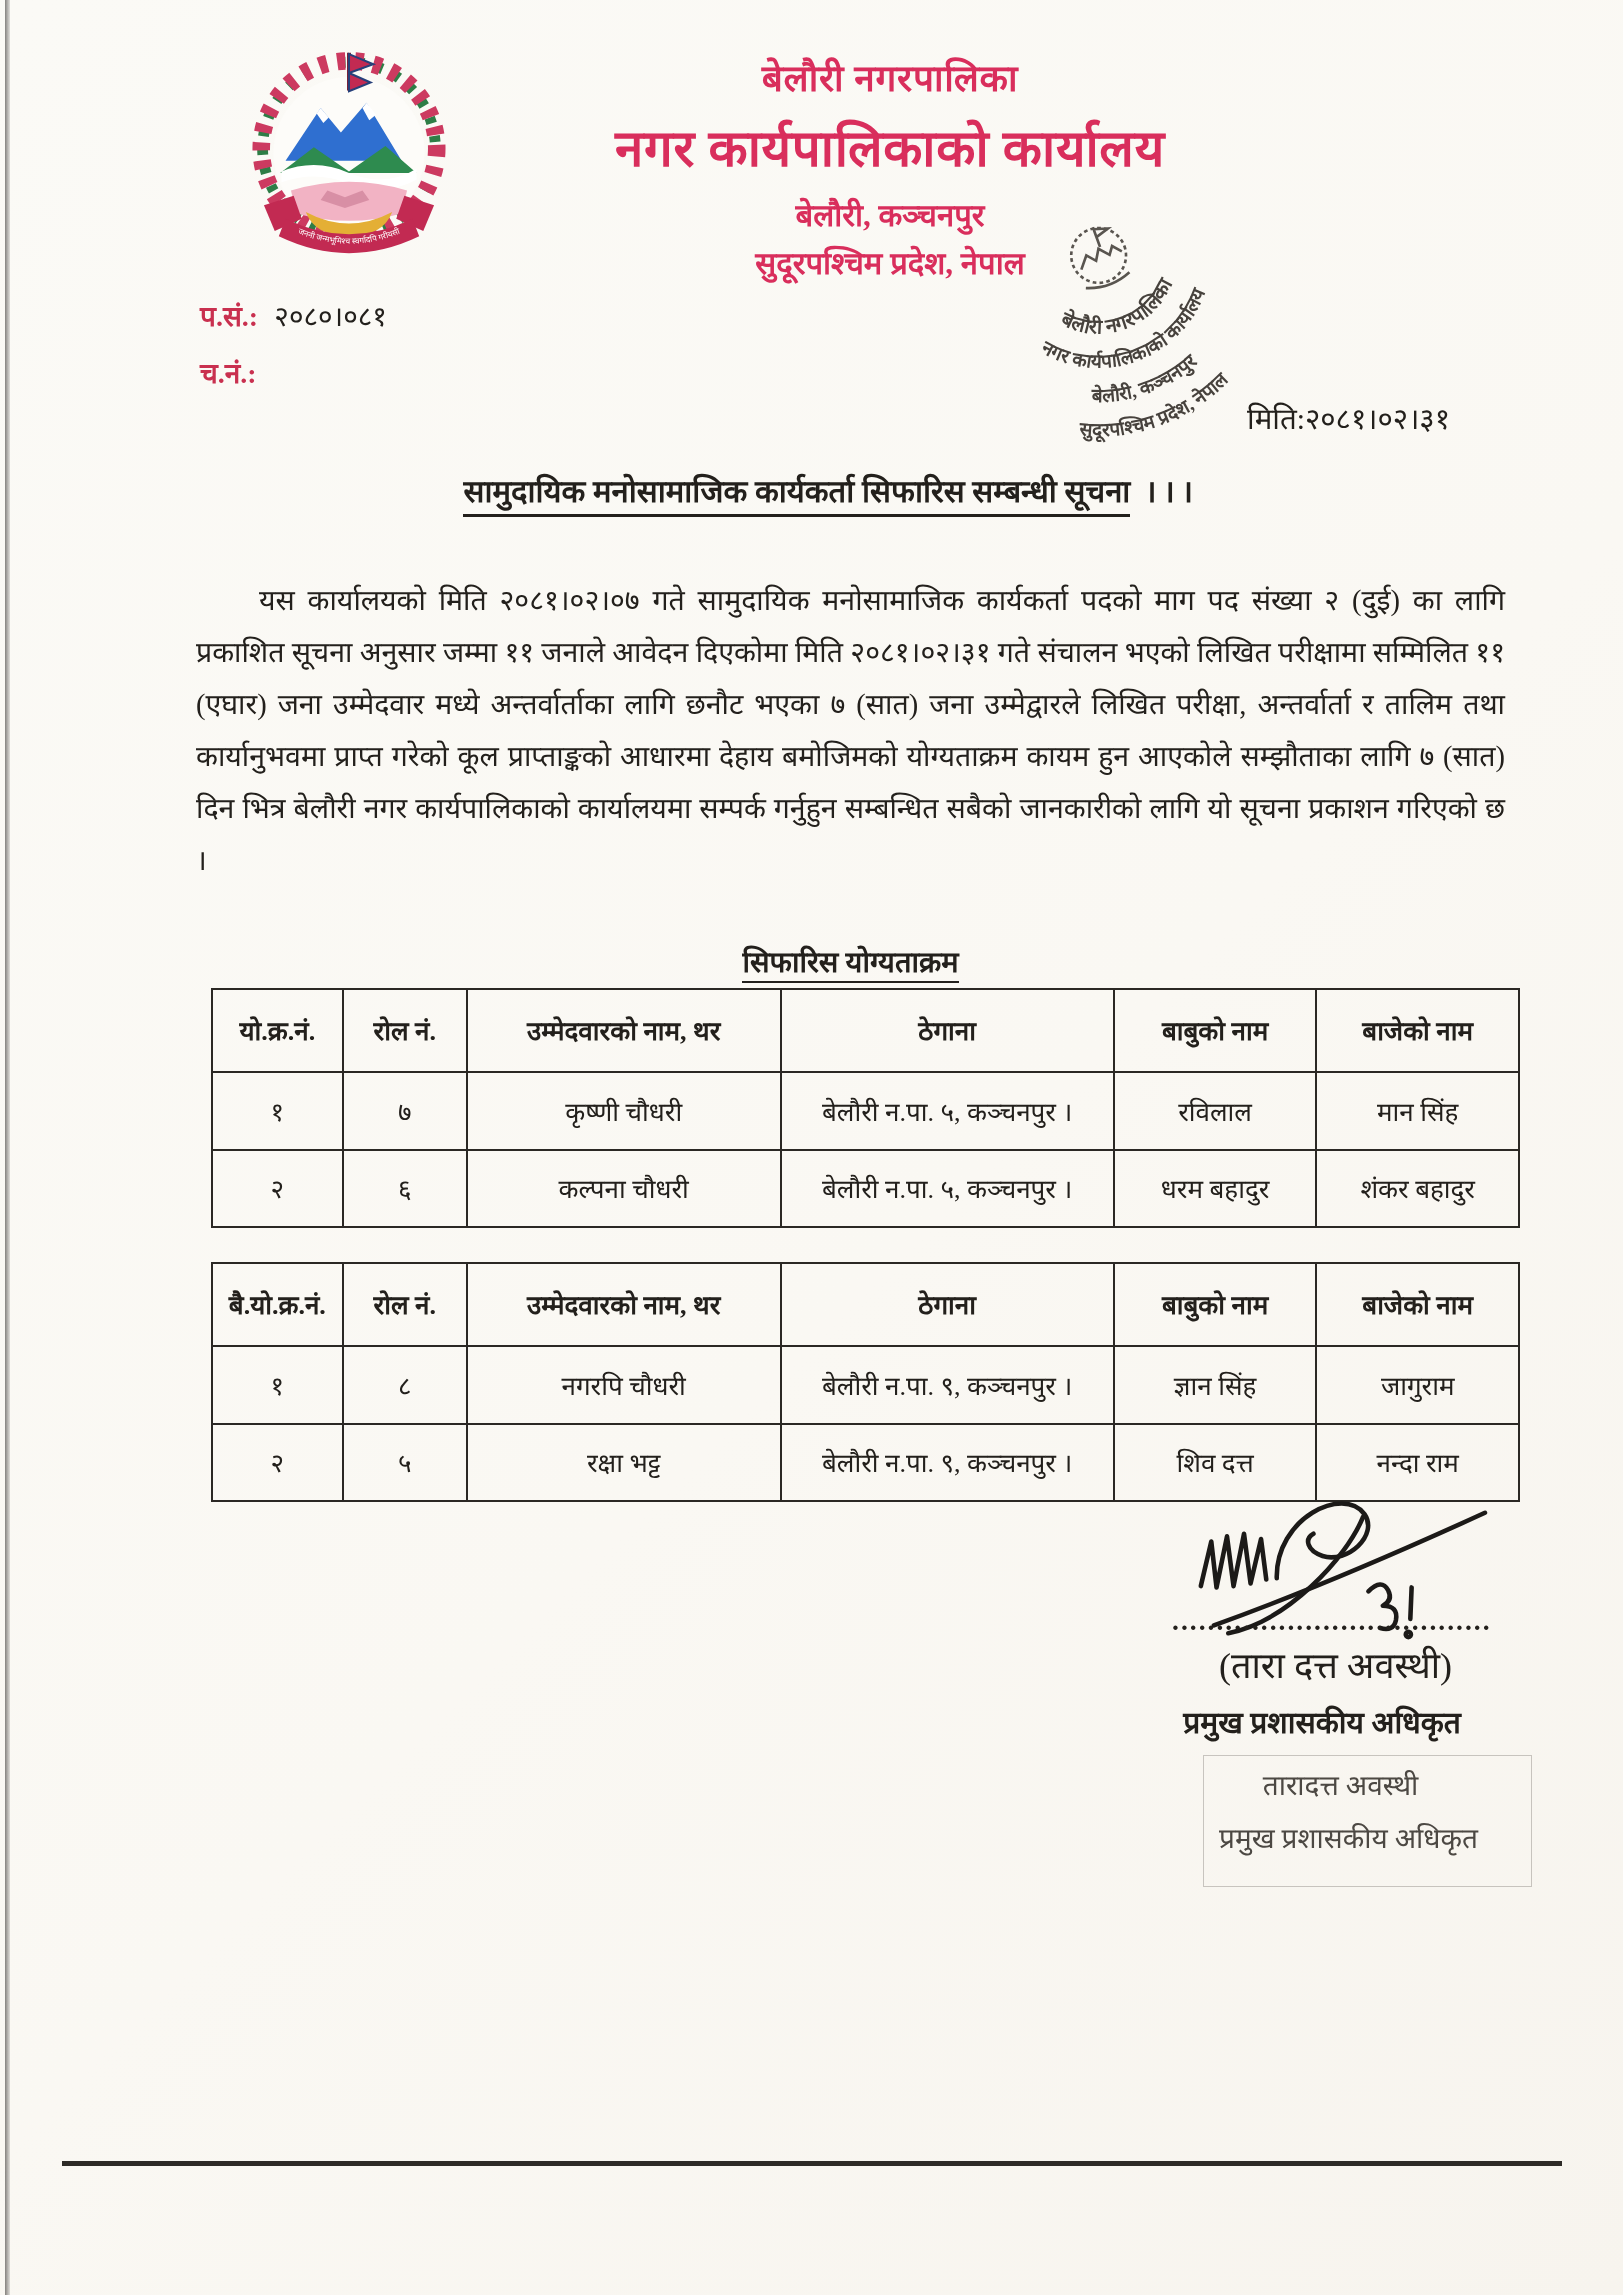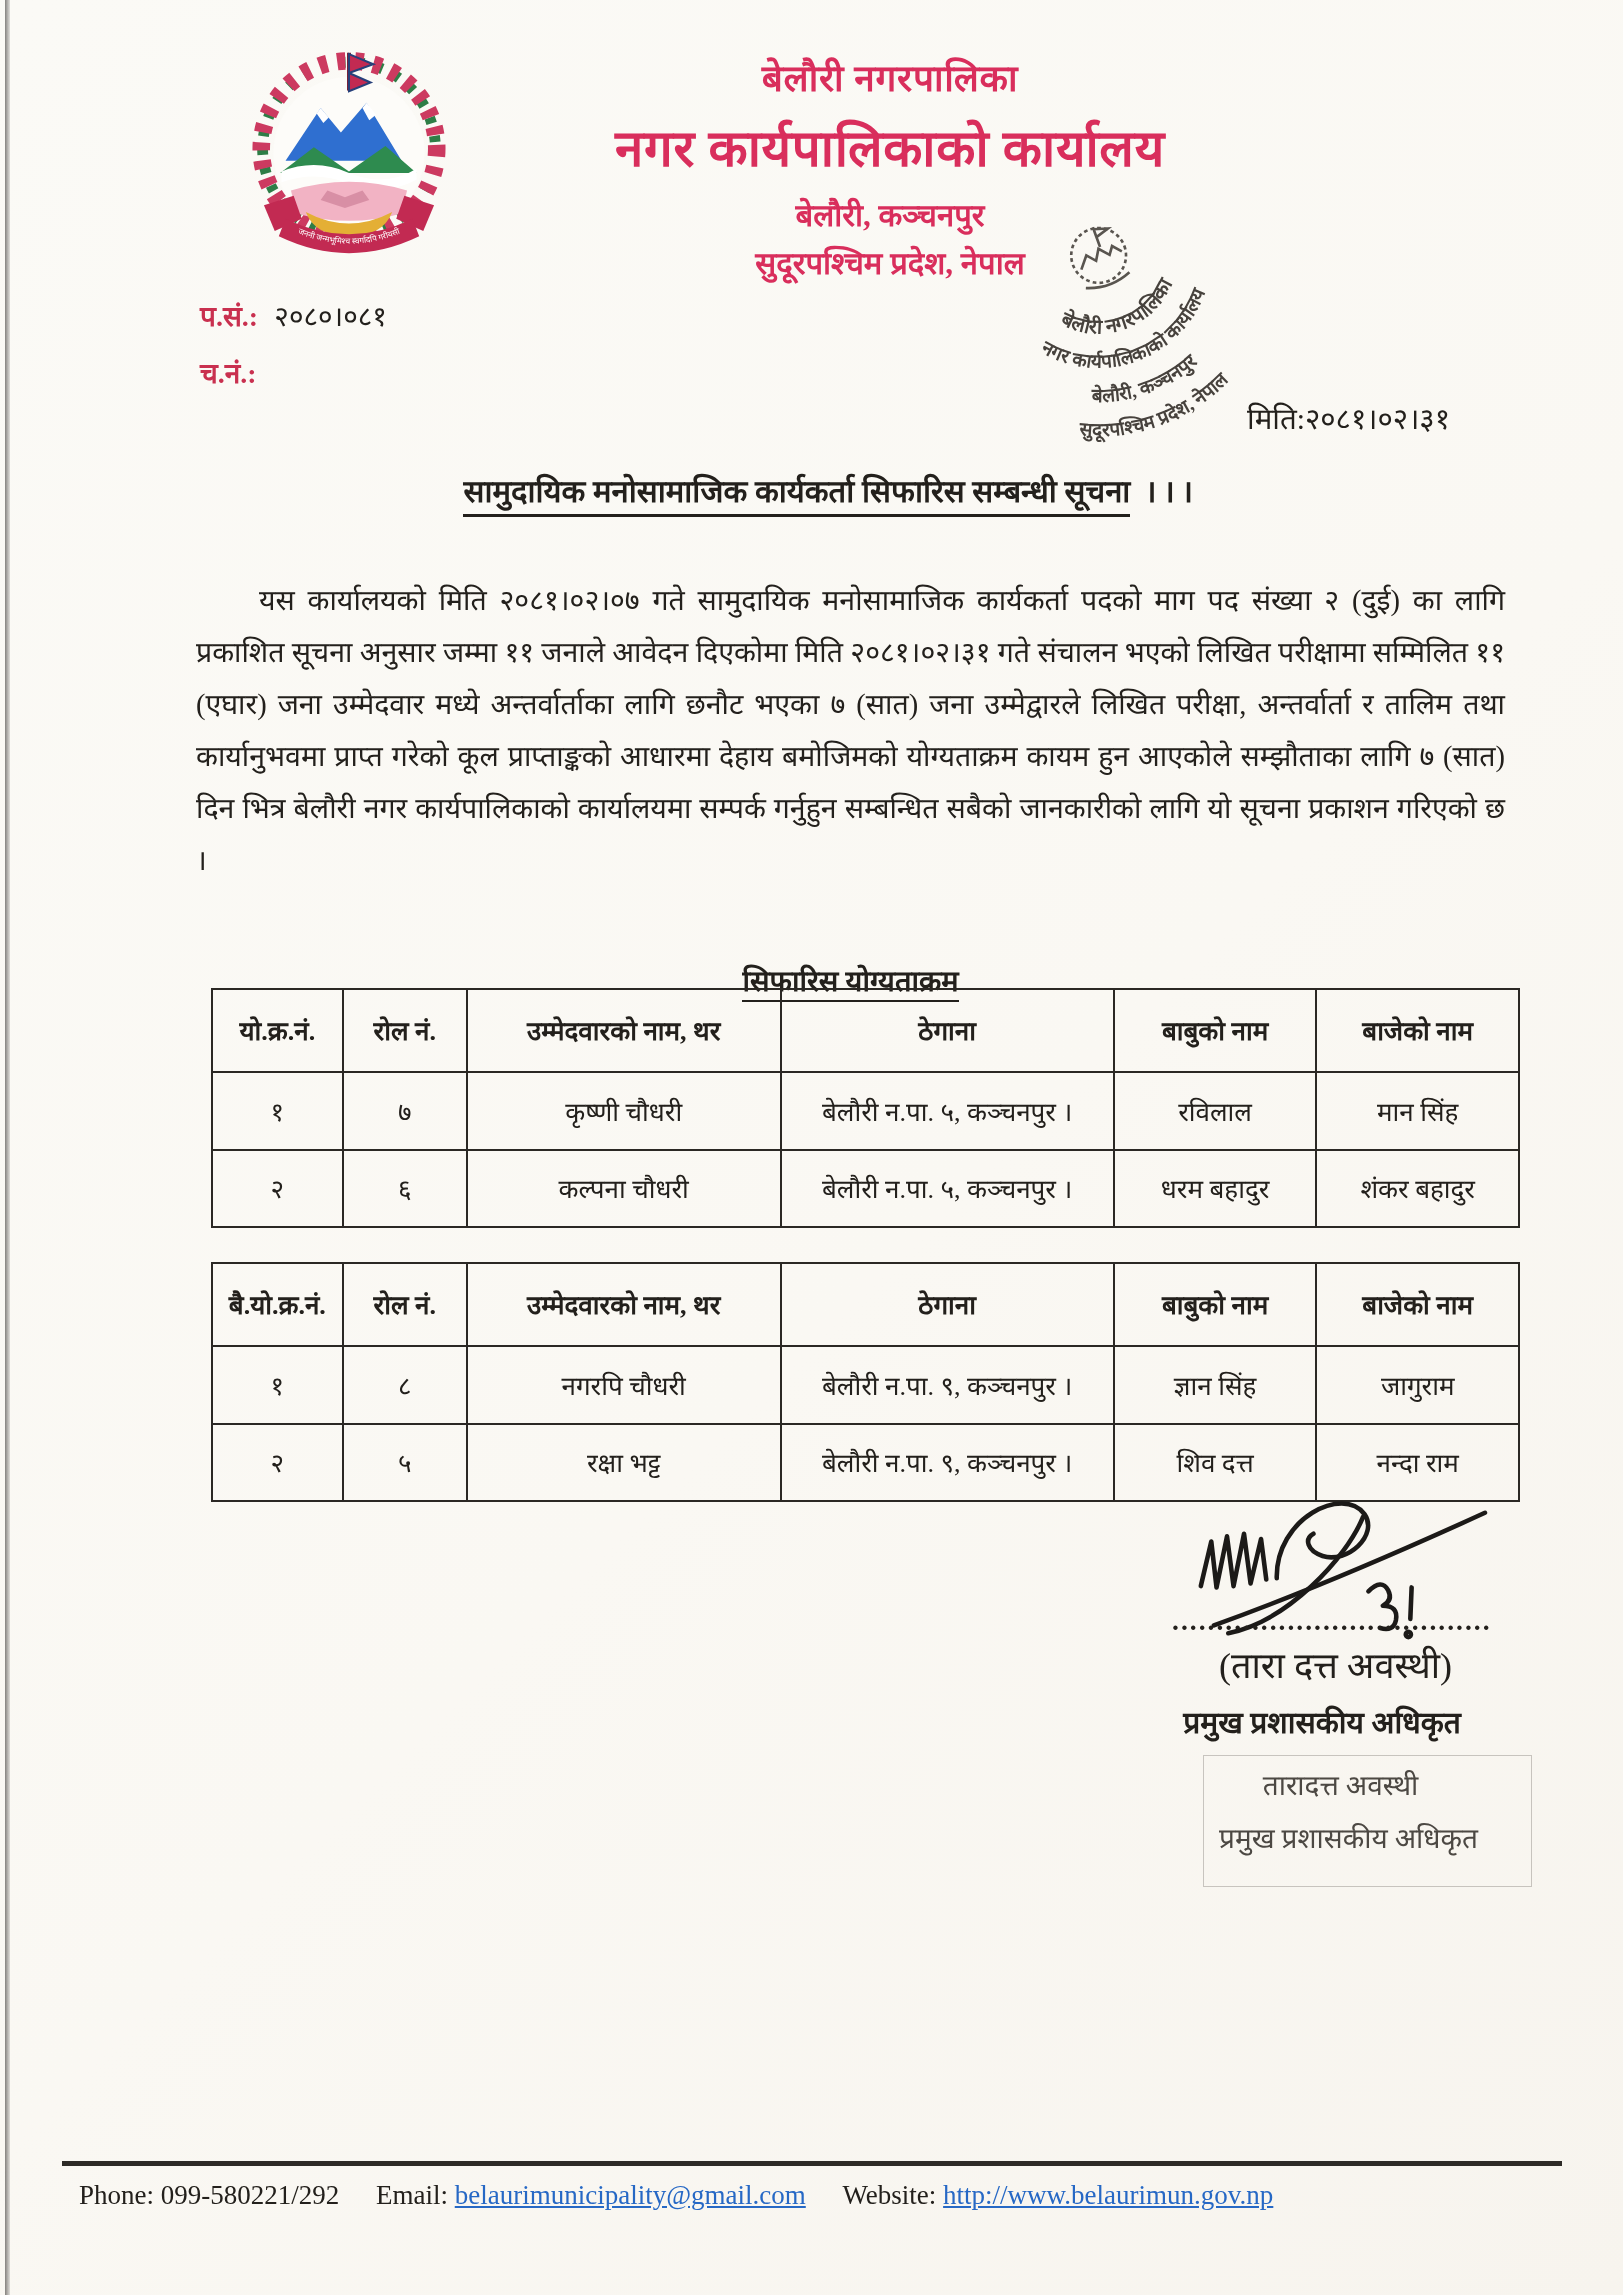--- a/index.html
+++ b/index.html
@@ -161,21 +161,21 @@
   <div class="abs dateline">
     <span class="dl">मिति:</span><span>२०८१।०२।३१</span>
   </div>
 
   <div class="abs doc-title">
     <span class="tline">सामुदायिक मनोसामाजिक कार्यकर्ता सिफारिस सम्बन्धी सूचना</span><span class="tsuffix">।।।</span>
   </div>
 
   <div class="abs body-par">यस कार्यालयको मिति २०८१।०२।०७ गते सामुदायिक मनोसामाजिक कार्यकर्ता पदको माग पद संख्या २ (दुई) का लागि प्रकाशित सूचना अनुसार जम्मा ११ जनाले आवेदन दिएकोमा मिति २०८१।०२।३१ गते संचालन भएको लिखित परीक्षामा सम्मिलित ११ (एघार) जना उम्मेदवार मध्ये अन्तर्वार्ताका लागि छनौट भएका ७ (सात) जना उम्मेद्वारले लिखित परीक्षा, अन्तर्वार्ता र तालिम तथा कार्यानुभवमा प्राप्त गरेको कूल प्राप्ताङ्कको आधारमा देहाय बमोजिमको योग्यताक्रम कायम हुन आएकोले सम्झौताका लागि ७ (सात) दिन भित्र बेलौरी नगर कार्यपालिकाको कार्यालयमा सम्पर्क गर्नुहुन सम्बन्धित सबैको जानकारीको लागि यो सूचना प्रकाशन गरिएको छ ।</div>
 
-  <div class="abs tbl-caption" style="top:941px;margin-top:19px;">
+  <div class="abs tbl-caption" style="top:941px;">
     <span>सिफारिस योग्यताक्रम</span>
   </div>
   <table class="abs doc t1">
     <colgroup>
       <col style="width:10%">
         <col style="width:9.5%">
         <col style="width:24%">
       <col style="width:25.5%">
         <col style="width:15.5%">
         <col style="width:15.5%">
@@ -260,28 +260,14 @@
     </g>
   </svg>
   <div class="abs sig-dots">....................................</div>
   <div class="abs sig-name">(तारा दत्त अवस्थी)</div>
   <div class="abs sig-desig">प्रमुख प्रशासकीय अधिकृत</div>
   <div class="abs stamp-box"></div>
   <div class="abs stamp-name">तारादत्त अवस्थी</div>
   <div class="abs stamp-desig">प्रमुख प्रशासकीय अधिकृत</div>
 
   <div class="abs foot-rule"></div>
-  <div class="abs footer">
-    <span class="grp">
-      <span>Phone:</span>
-      <span>099-580221/292</span>
-    </span>
-    <span class="grp">
-      <span>Email:</span>
-      <a href="#">belaurimunicipality@gmail.com</a>
-    </span>
-    <span class="grp">
-      <span>Website:</span>
-      <a href="#">http://www.belaurimun.gov.np</a>
-    </span>
-  </div>
 </div>
 
 
 </body></html>

